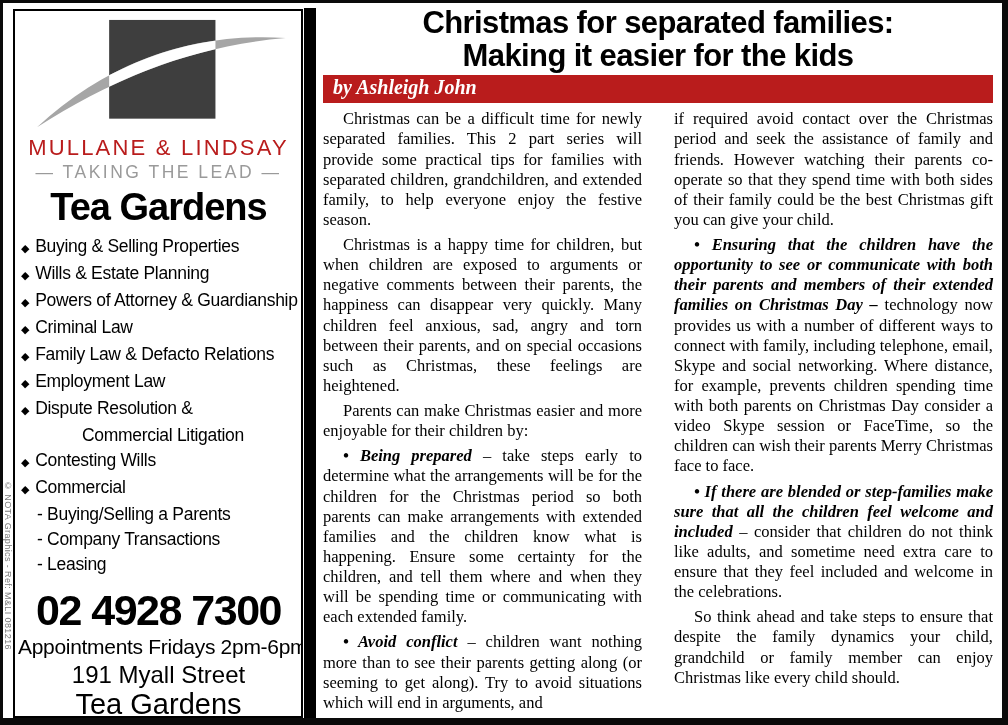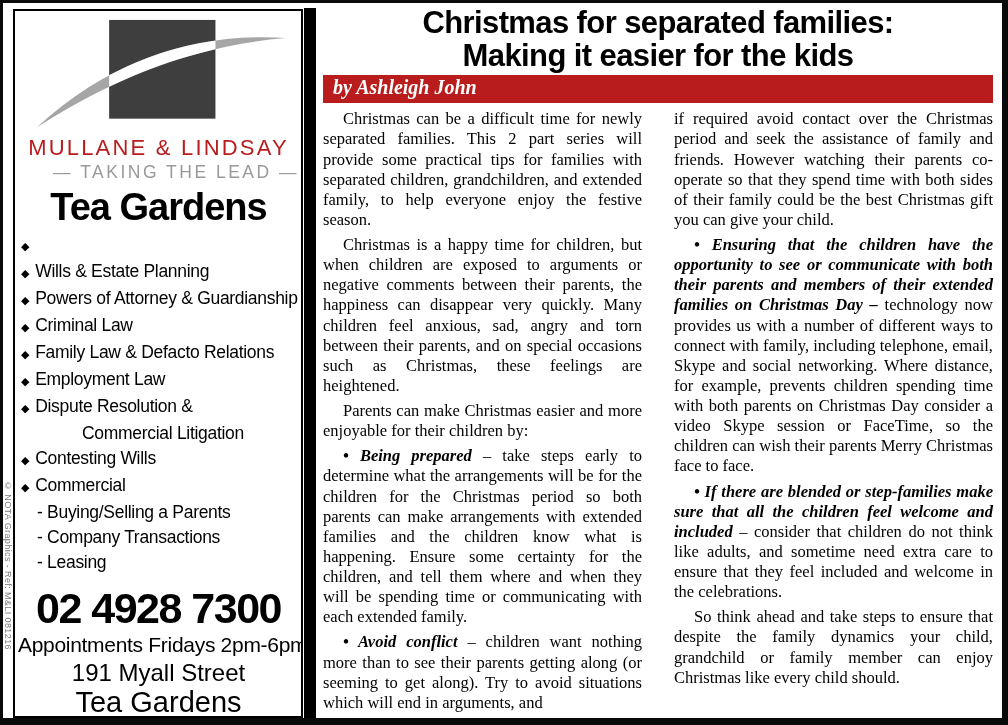--- a/index.html
+++ b/index.html
@@ -28,21 +28,21 @@
     overflow: hidden;
   }
   .logo-block { width: 100%; height: 112px; margin-top: 6px; }
   .logo-block svg { width: 100%; height: 100%; display: block; }
   .firm-name {
     font-size: 22px; letter-spacing: 2.2px; color: #b91c1c;
     margin-top: 4px; white-space: nowrap;
   }
   .firm-tagline {
     font-size: 17.5px; letter-spacing: 2.5px; color: #9a9a9a;
-    margin-top: 1px; white-space: nowrap; text-align: right;
+    margin-top: 1px; white-space: nowrap;
   }
   .location-heading {
     font-size: 38px; font-weight: bold; letter-spacing: -1px;
     margin: 3px 0 5px;
   }
   .services { text-align: left; font-size: 17.5px; line-height: 25px; letter-spacing: -0.3px; }
   .service-row { display: flex; align-items: baseline; white-space: nowrap; }
   .service-row .bullet { font-size: 11px; margin: 0 6px 0 3px; flex: 0 0 auto; }
   .service-row.cont { padding-left: 64px; }
   .service-row.sub  { padding-left: 19px; }
@@ -113,20 +113,21 @@
           </svg>
         </div>
 
         <div class="firm-name">MULLANE &amp; LINDSAY</div>
         <div class="firm-tagline">— TAKING THE LEAD —</div>
         <div class="location-heading">Tea Gardens</div>
 
         <div class="services">
           <div class="service-row">
               <span class="bullet">◆</span>
+              <span>Buying &amp; Selling Properties</span>
             </div>
           <div class="service-row">
               <span class="bullet">◆</span>
               <span>Wills &amp; Estate Planning</span>
             </div>
           <div class="service-row">
               <span class="bullet">◆</span>
               <span>Powers of Attorney &amp; Guardianship</span>
             </div>
           <div class="service-row">

